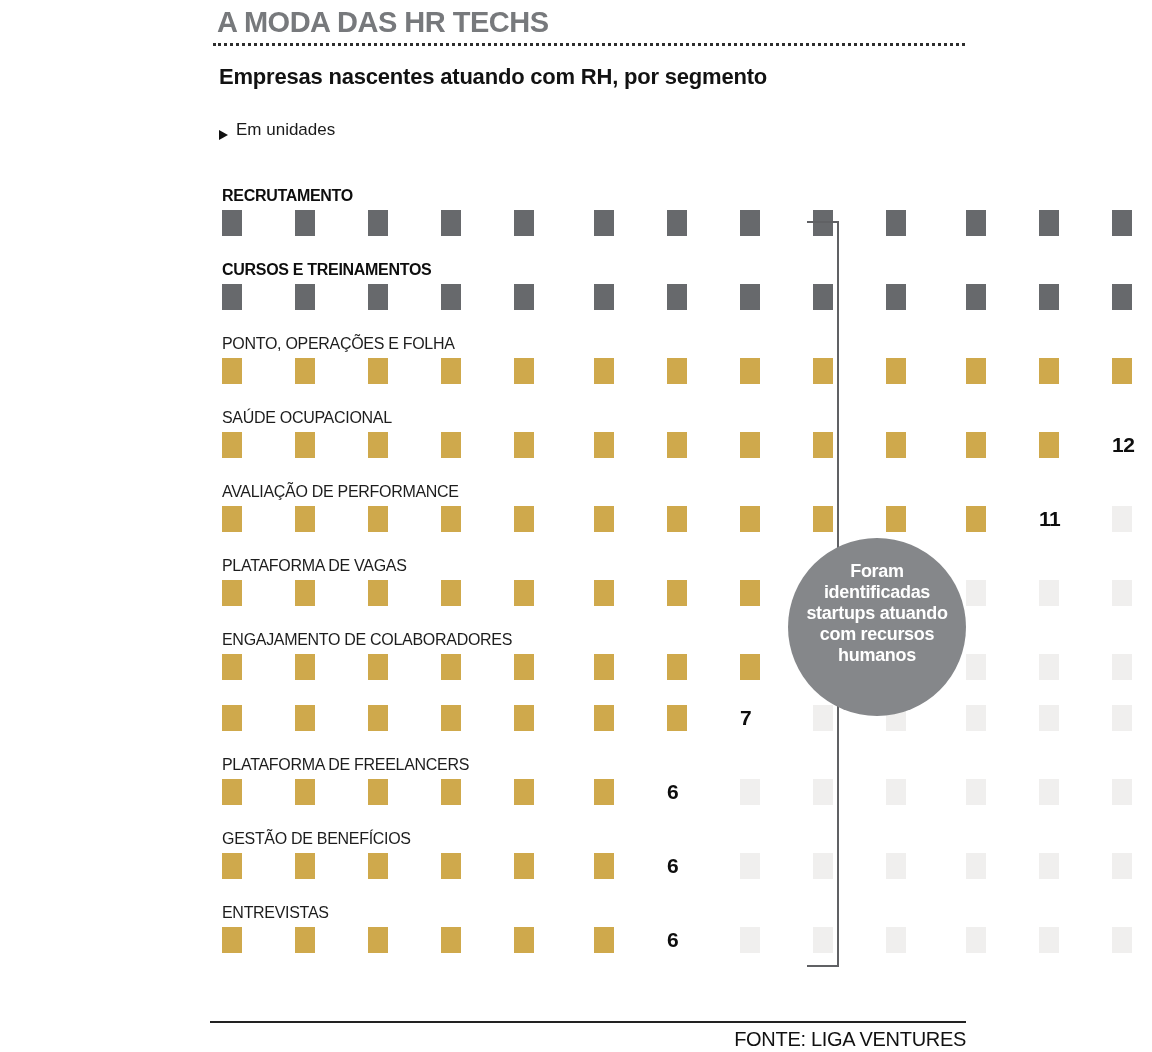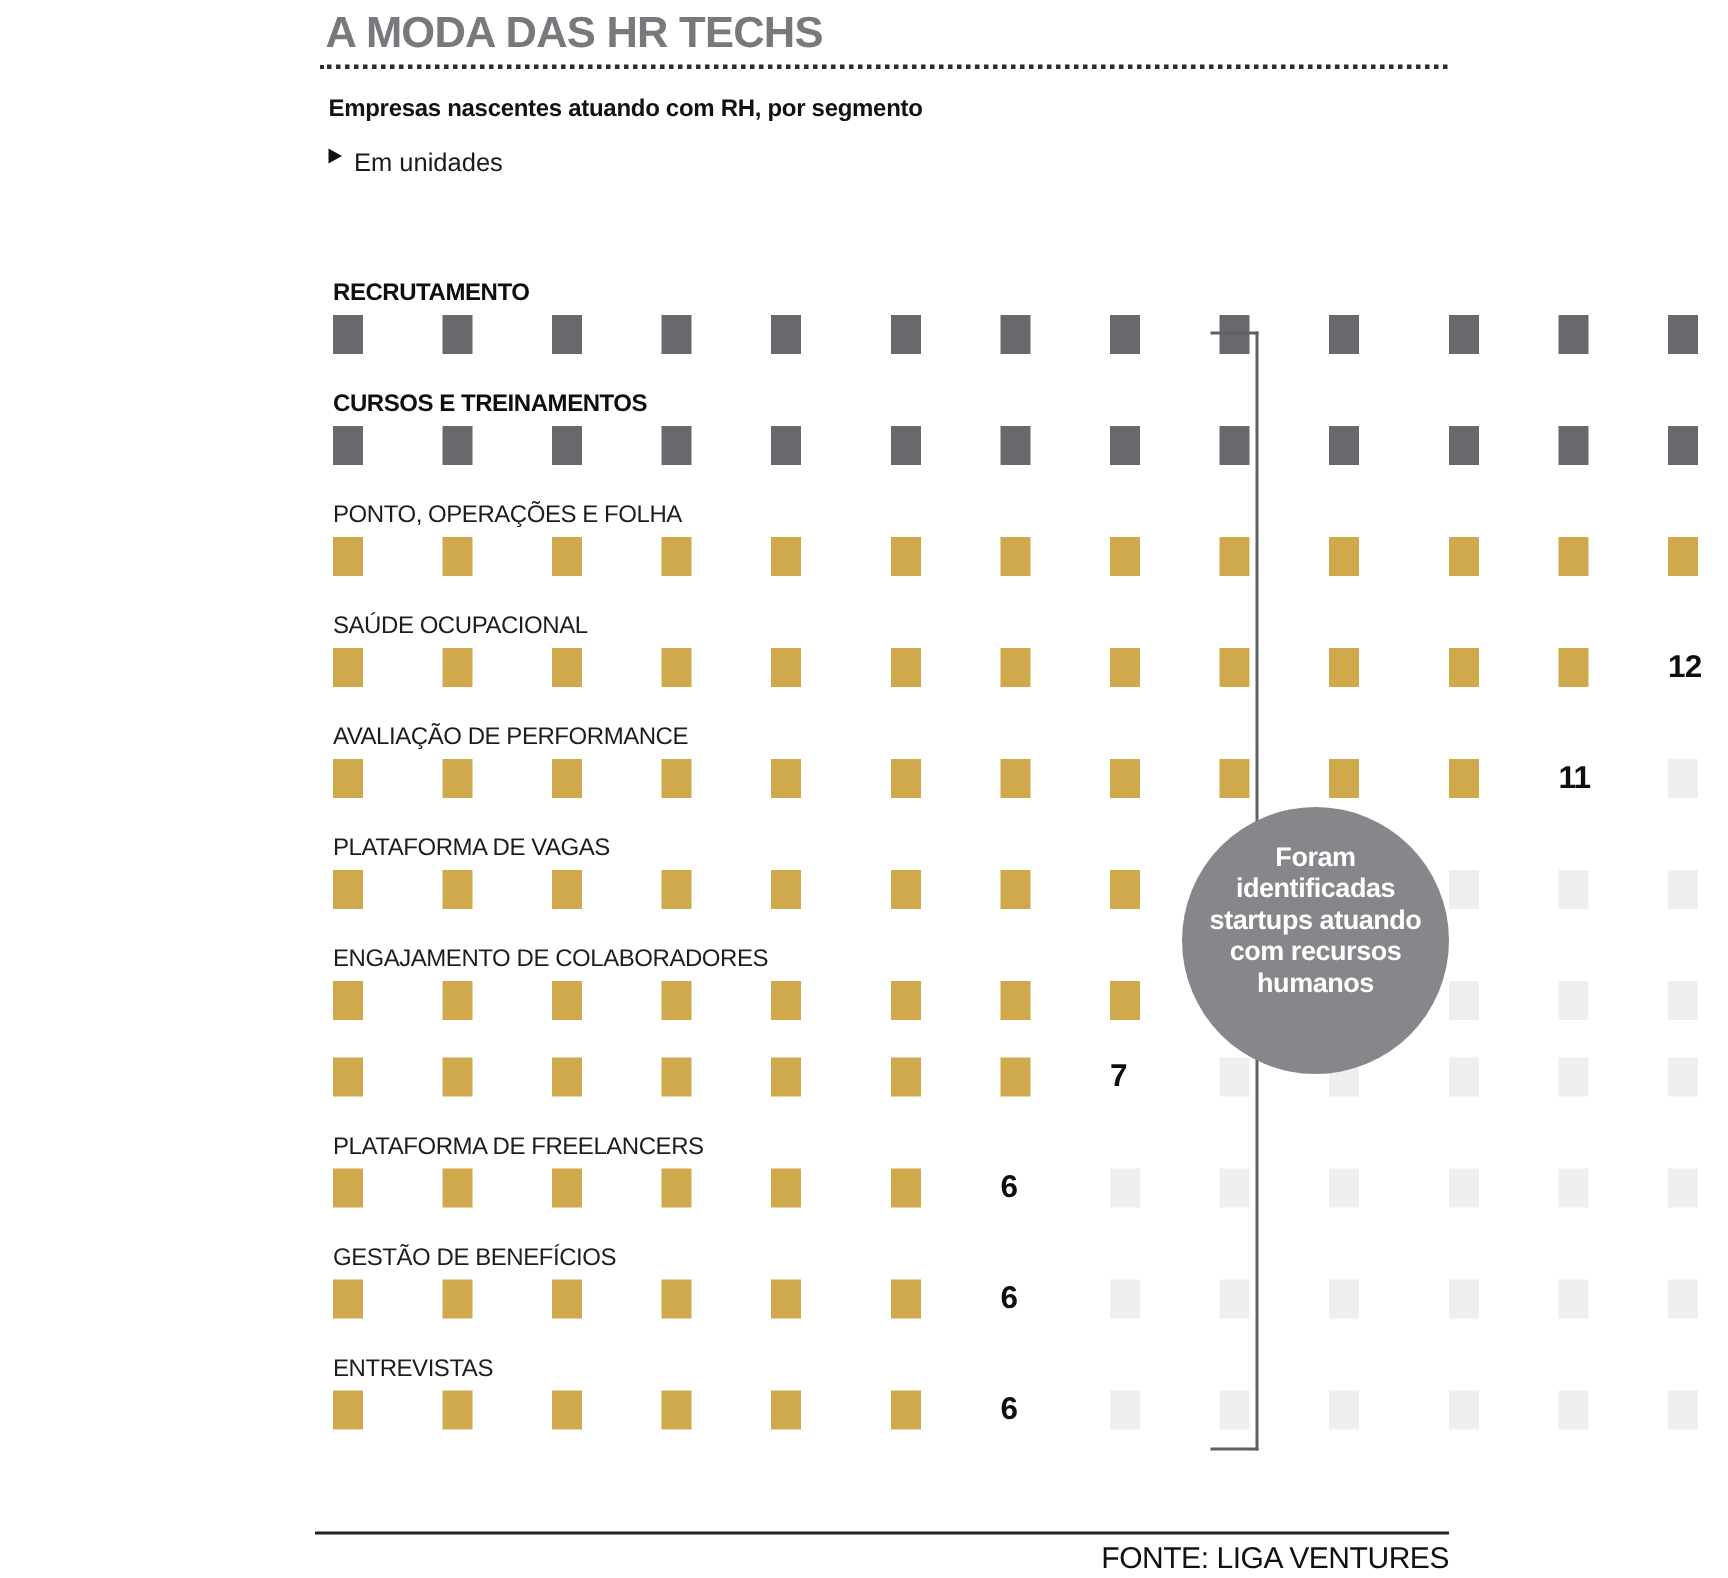--- a/index.html
+++ b/index.html
@@ -13,24 +13,24 @@
   
   .title {
     left:217px; top:6px; font-size:29px; font-weight:bold;
     color:var(--title-gray); letter-spacing:-0.5px; white-space:nowrap;
   }
   .dotted-rule {
     left:213px; top:43px; width:752px; height:0;
     border-top:3px dotted #2d2d2d;
   }
   .subtitle {
-    left:219px; top:64px; font-size:16px; font-weight:bold;
+    left:219px; top:64px; font-size:22px; font-weight:bold;
     color:#121212; letter-spacing:-0.2px; white-space:nowrap;
   }
-  .unit-note { left:219px; top:99px; display:flex; align-items:flex-start; font-size:17px; color:#1a1a1a; }
+  .unit-note { left:219px; top:120px; display:flex; align-items:flex-end; font-size:17px; color:#1a1a1a; }
   .tri {
     display:inline-block; width:0; height:0; margin-right:8px;
     border-left:9px solid #111; border-top:5px solid transparent; border-bottom:5px solid transparent;
   }
 
   
   #rows { left:222px; top:187px; }
   .row { margin-bottom:25px; }
   .row-label {
     font-size:16px; height:16px; margin-bottom:7px; letter-spacing:-0.3px;

